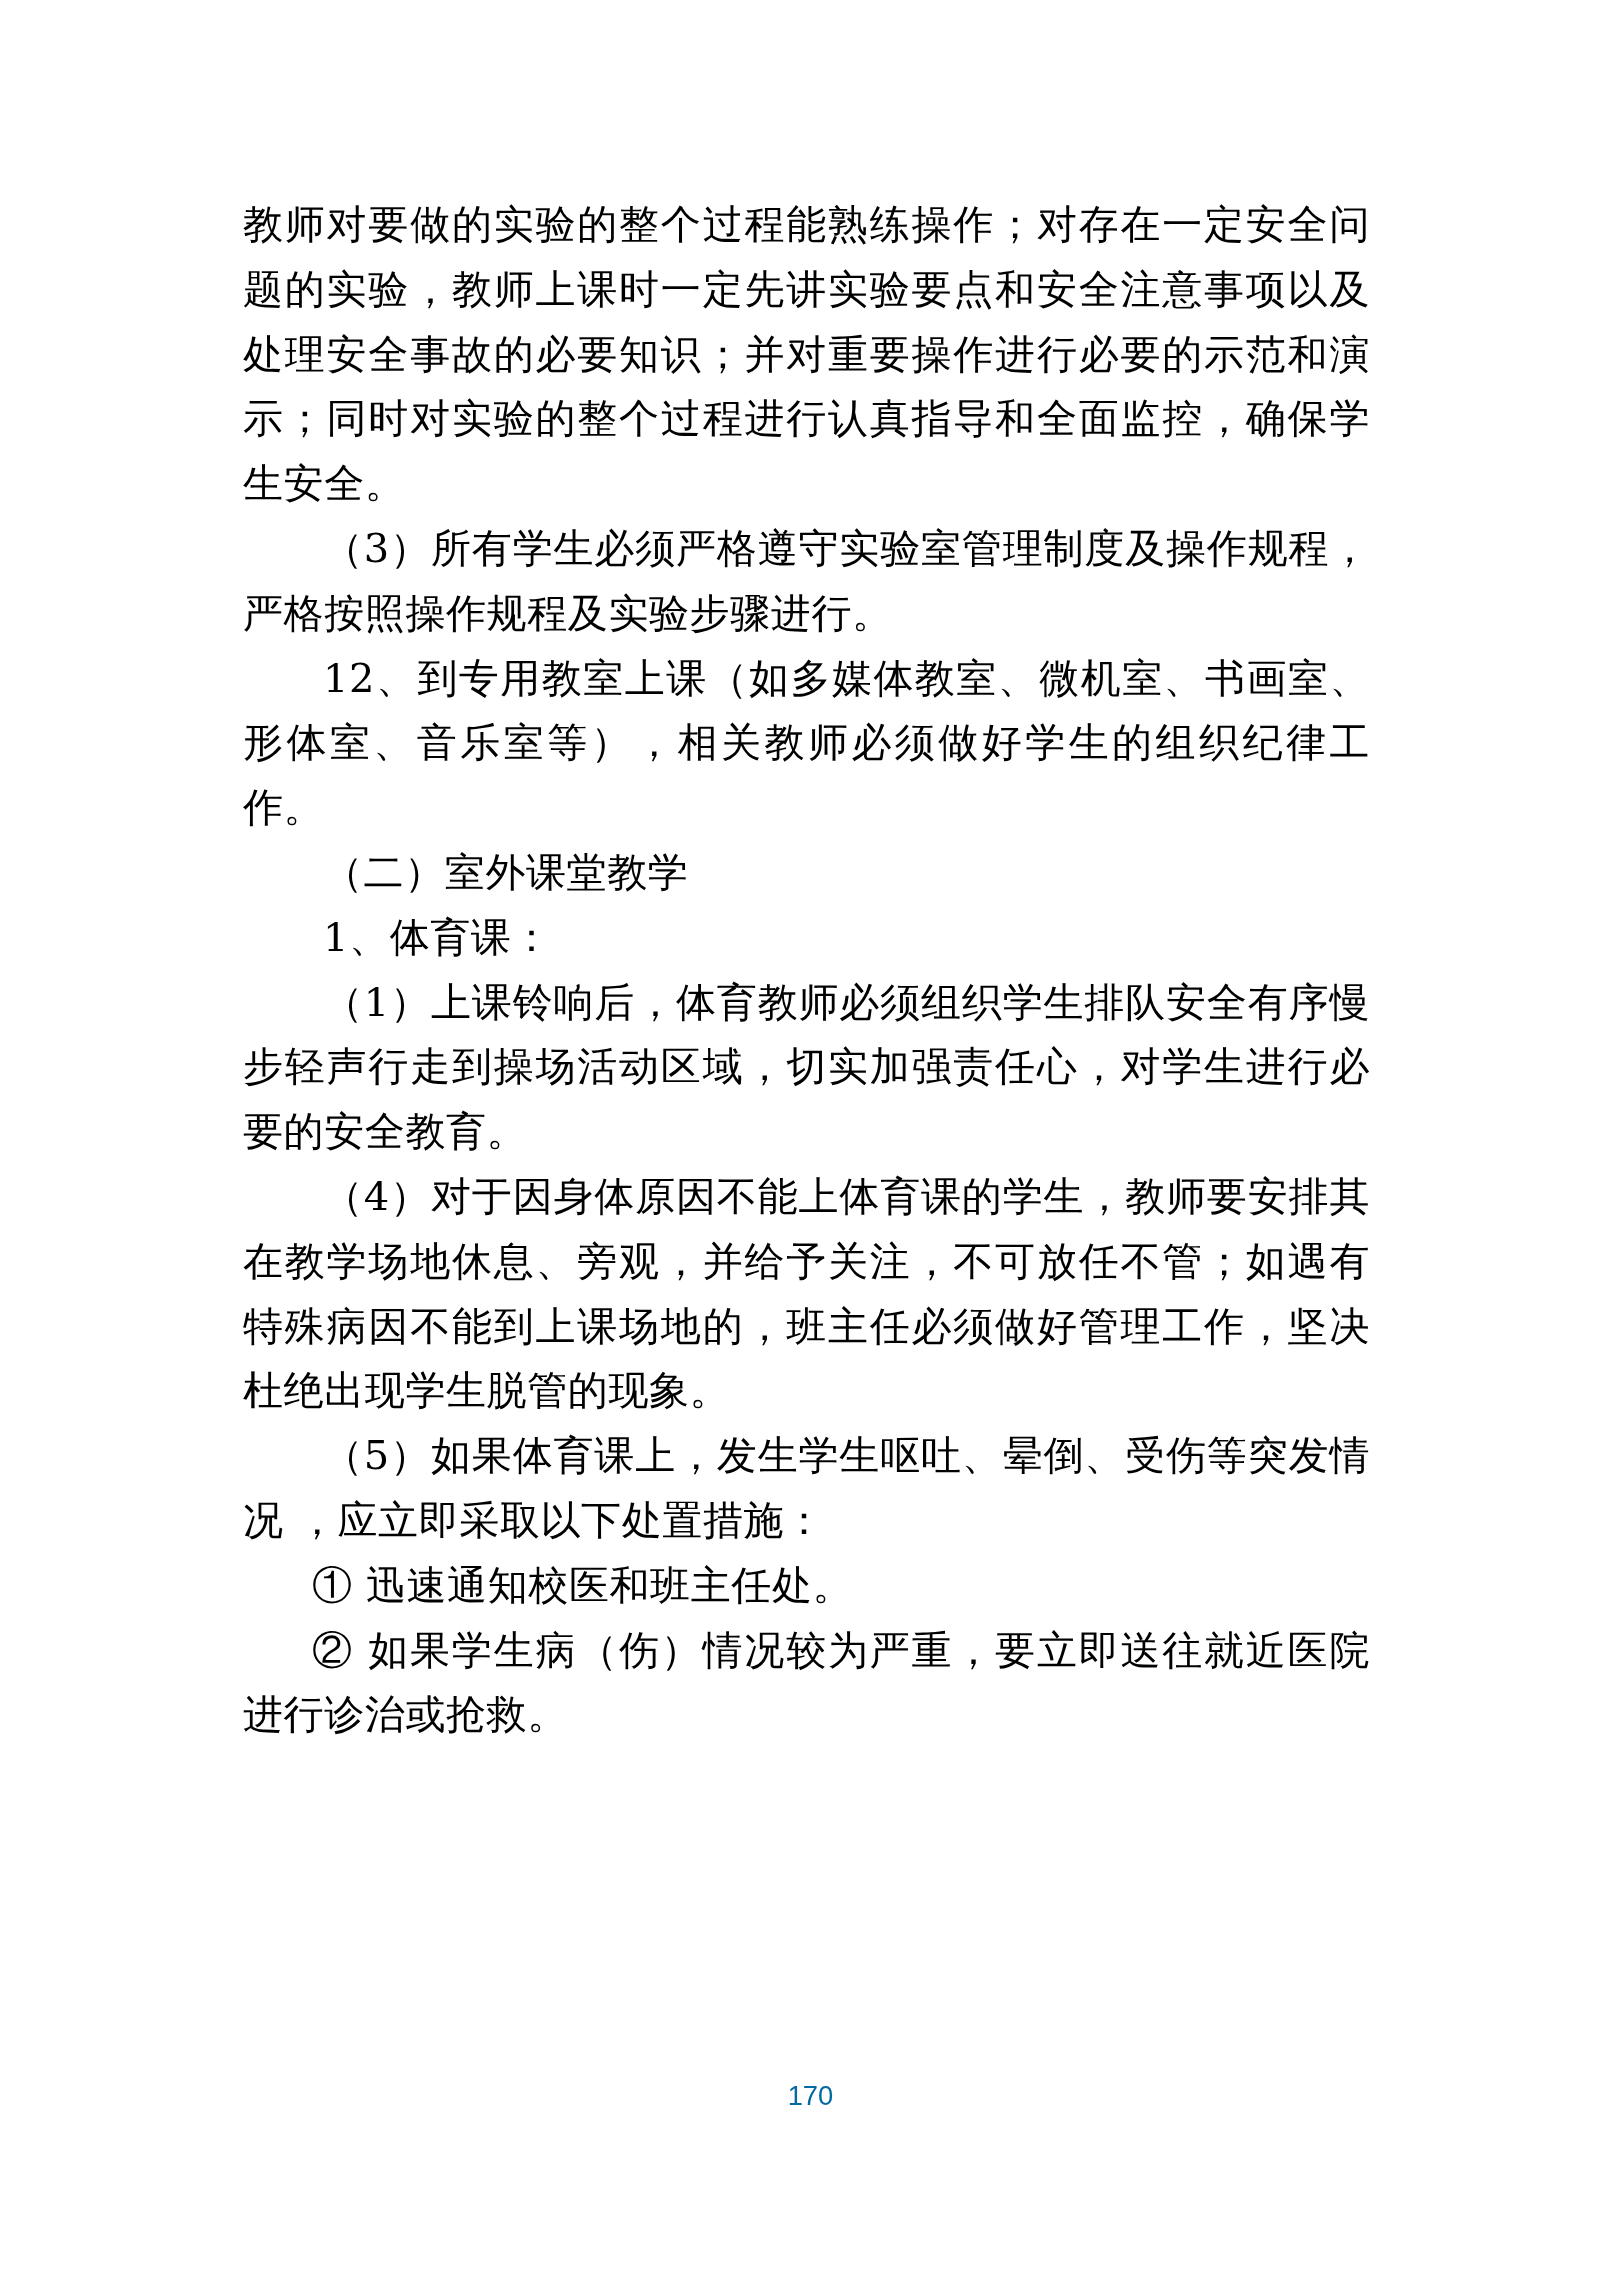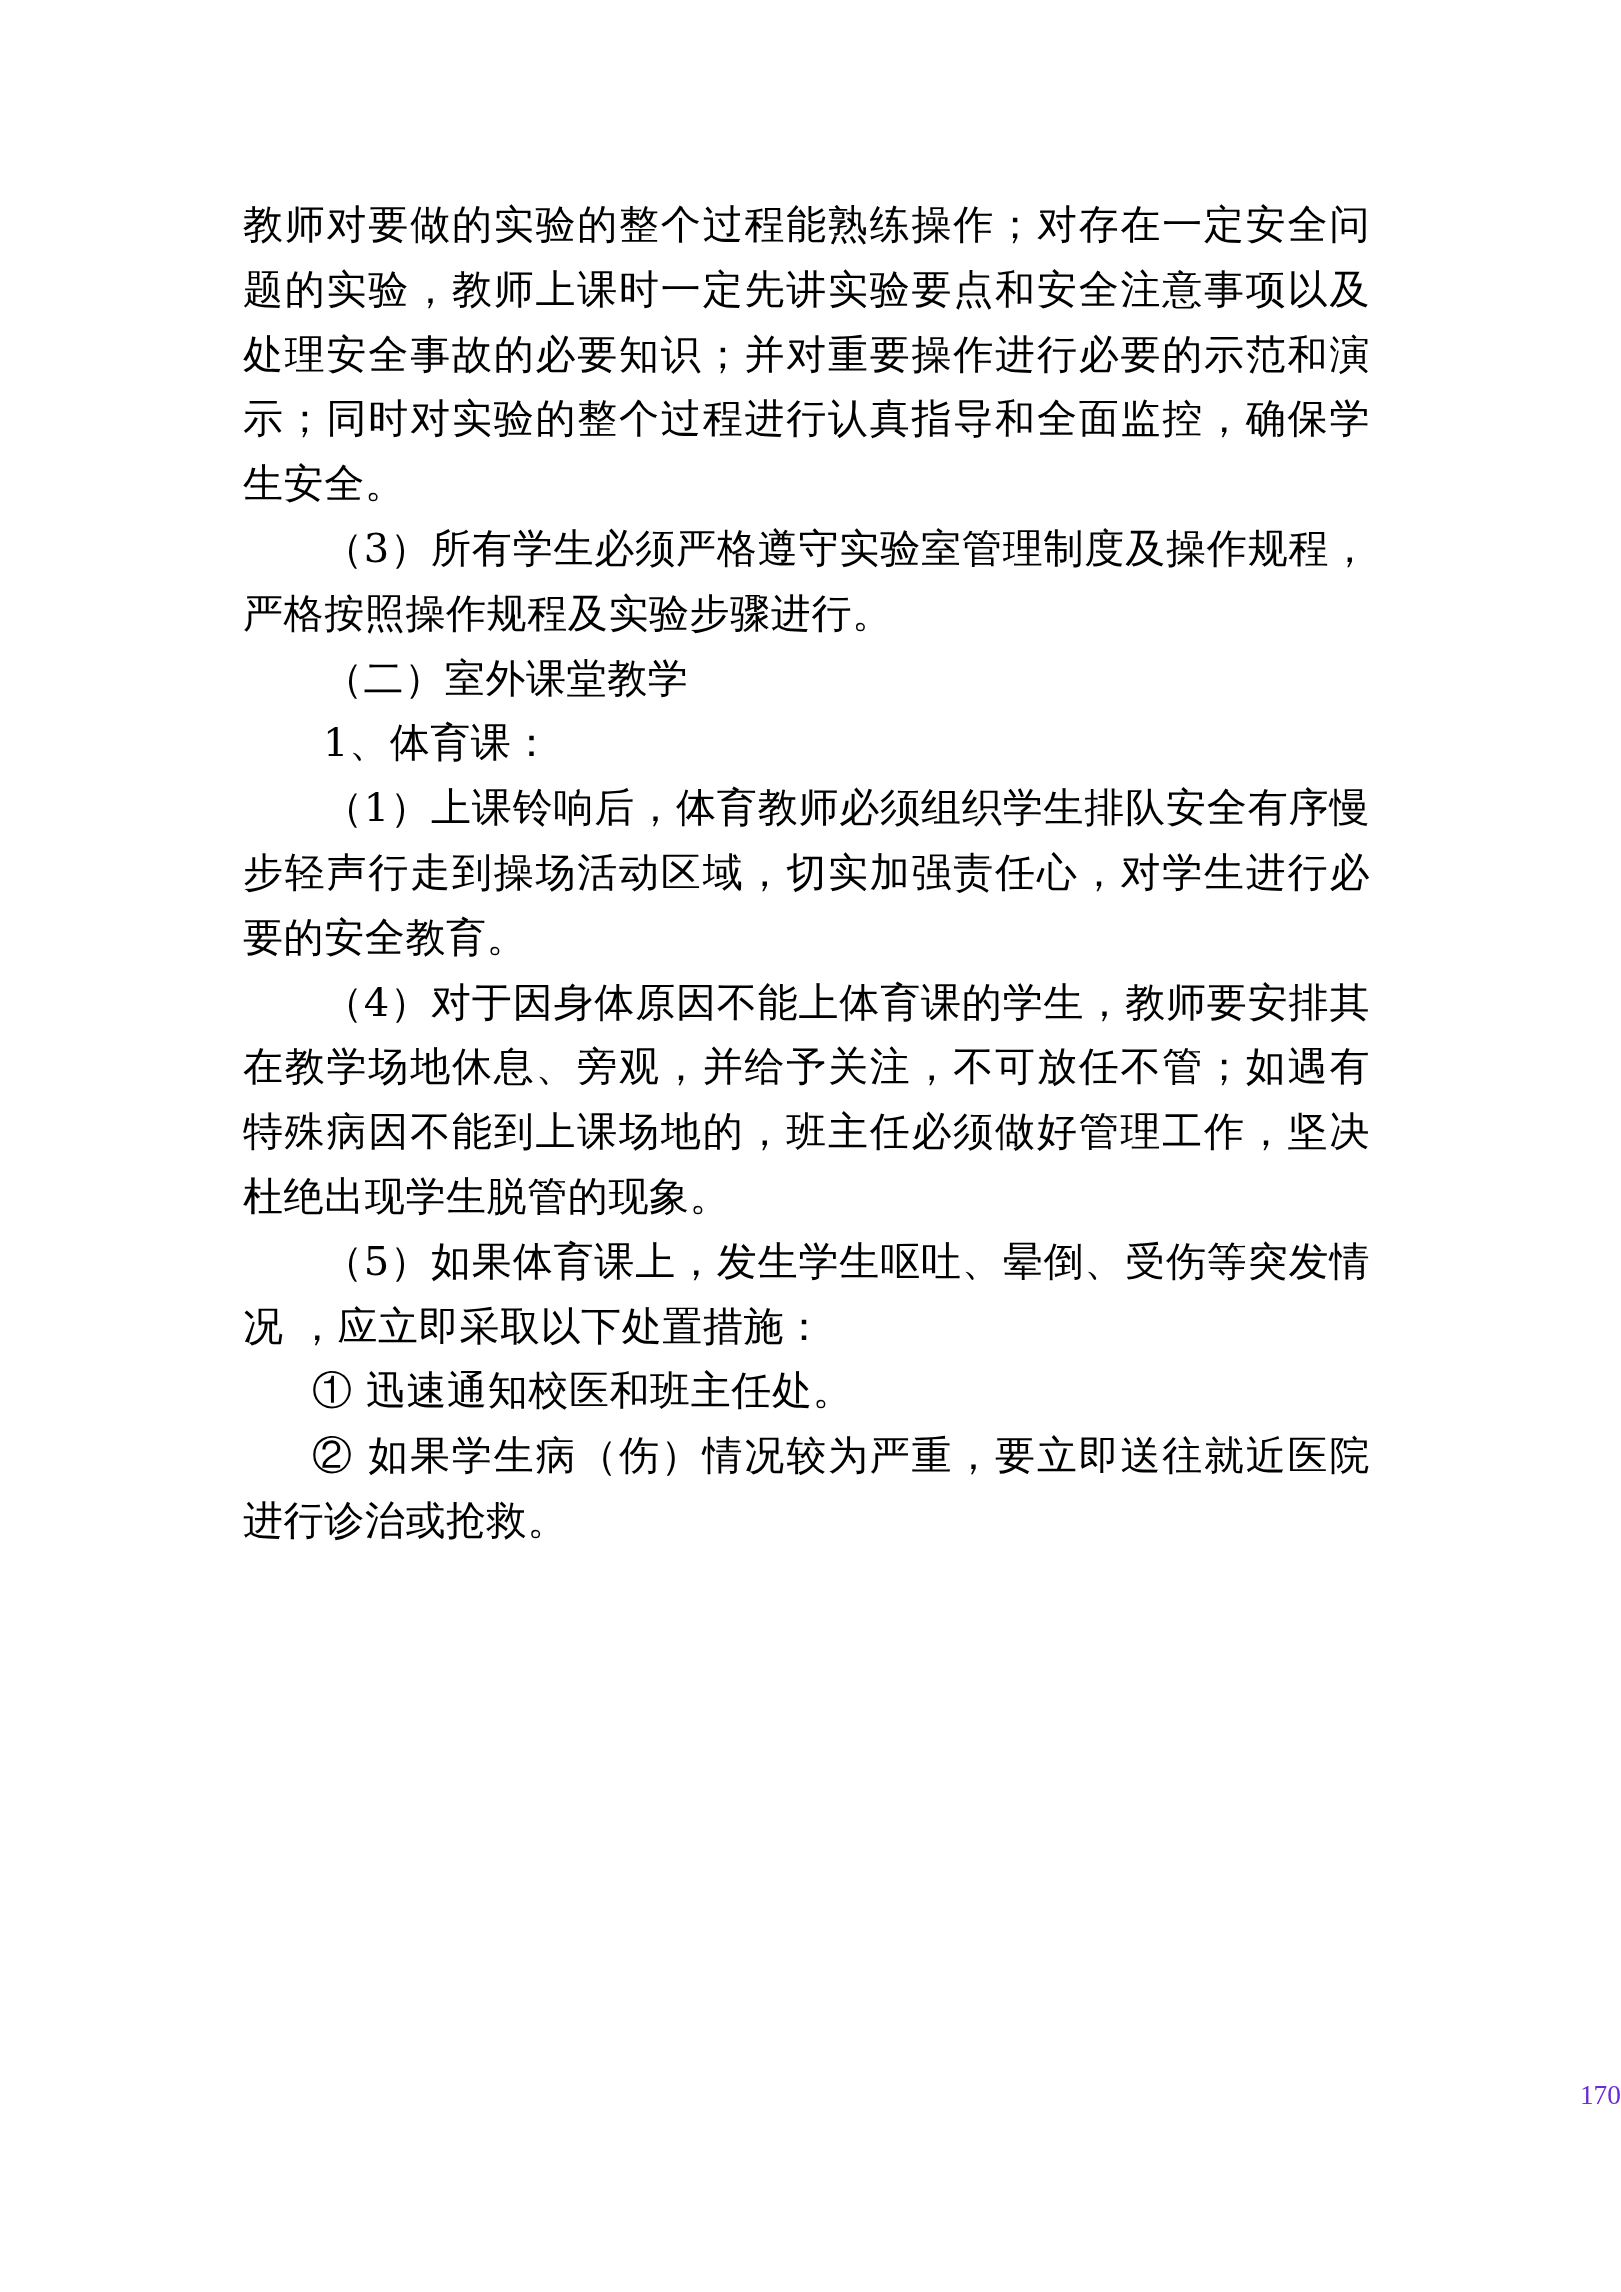--- a/index.html
+++ b/index.html
@@ -38,33 +38,34 @@
     text-indent: 80px;
   }
   .indent-small {
     text-indent: 69px;
   }
   .page-number {
     position: absolute;
     left: 0;
     right: 0;
     top: 2080px;
-    text-align: right;
+    text-align: center;
     font-size: 27.4px;
-    font-family: Liberation Serif, serif;
-    color: #6d28d9;
+    font-family: Liberation Sans, sans-serif;
+    color: #0369a1;
   }
 </style>
 </head>
 <body>
 
 <div class="page">
   <div class="content">
     <p class="para">教师对要做的实验的整个过程能熟练操作；对存在一定安全问题的实验，教师上课时一定先讲实验要点和安全注意事项以及处理安全事故的必要知识；并对重要操作进行必要的示范和演示；同时对实验的整个过程进行认真指导和全面监控，确保学生安全。</p>
     <p class="para indent">（3）所有学生必须严格遵守实验室管理制度及操作规程，严格按照操作规程及实验步骤进行。</p>
+    <p class="para indent">12、到专用教室上课（如多媒体教室、微机室、书画室、形体室、音乐室等），相关教师必须做好学生的组织纪律工作。</p>
     <p class="para indent">（二）室外课堂教学</p>
     <p class="para indent">1、体育课：</p>
     <p class="para indent">（1）上课铃响后，体育教师必须组织学生排队安全有序慢步轻声行走到操场活动区域，切实加强责任心，对学生进行必要的安全教育。</p>
     <p class="para indent">（4）对于因身体原因不能上体育课的学生，教师要安排其在教学场地休息、旁观，并给予关注，不可放任不管；如遇有特殊病因不能到上课场地的，班主任必须做好管理工作，坚决杜绝出现学生脱管的现象。</p>
     <p class="para indent">（5）如果体育课上，发生学生呕吐、晕倒、受伤等突发情况 ，应立即采取以下处置措施：</p>
     <p class="para indent-small">① 迅速通知校医和班主任处。</p>
     <p class="para indent-small">② 如果学生病（伤）情况较为严重，要立即送往就近医院进行诊治或抢救。</p>
   </div>
   <div class="page-number">170</div>
 </div>

